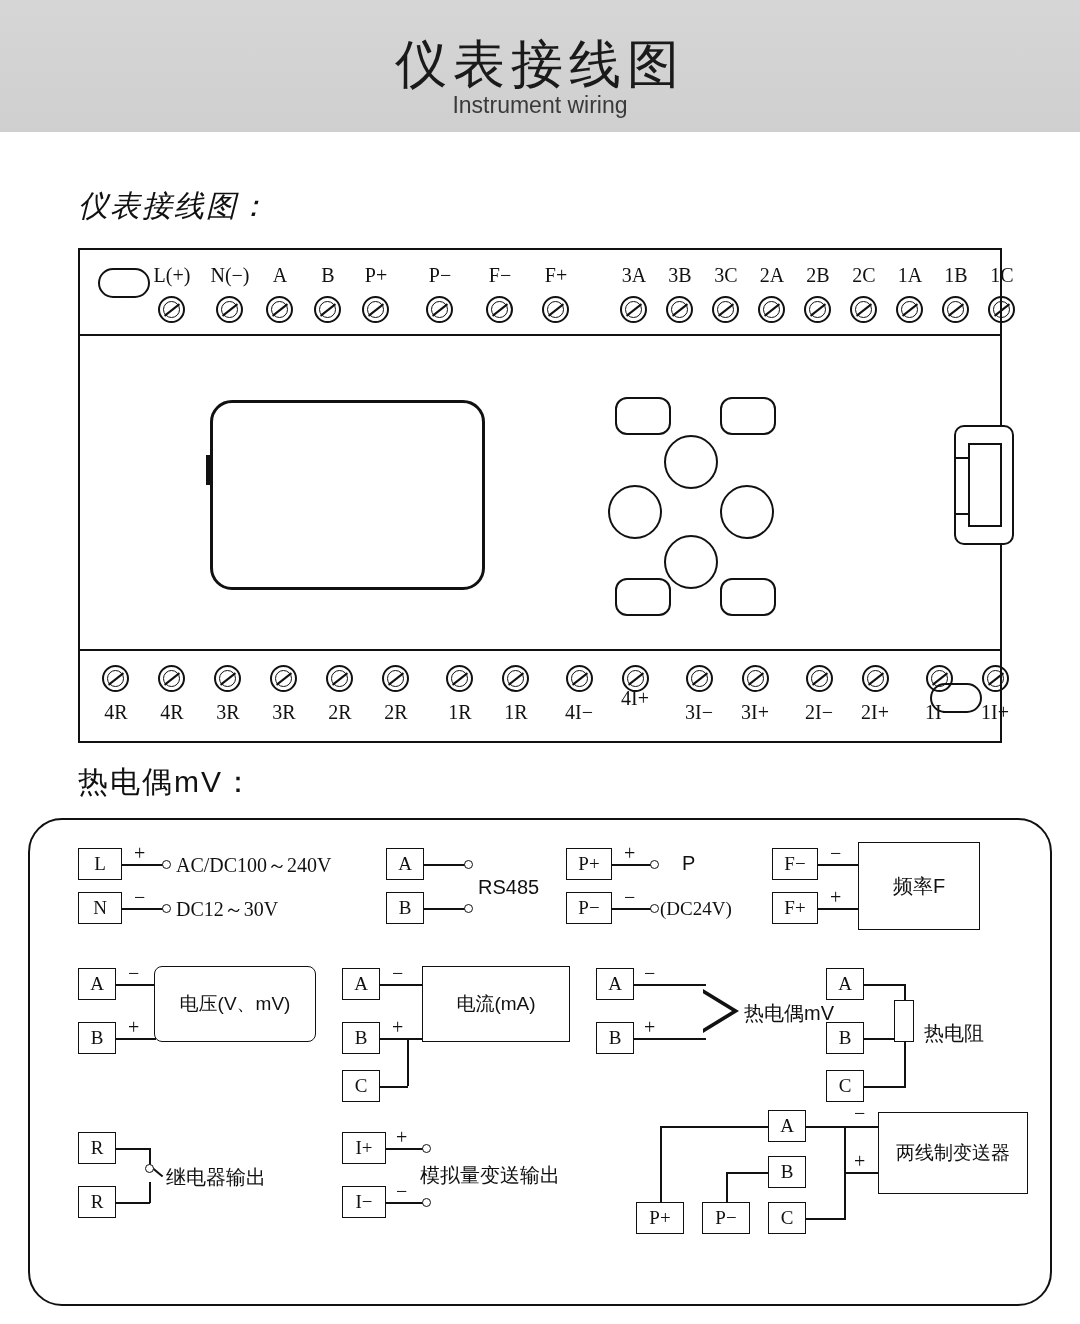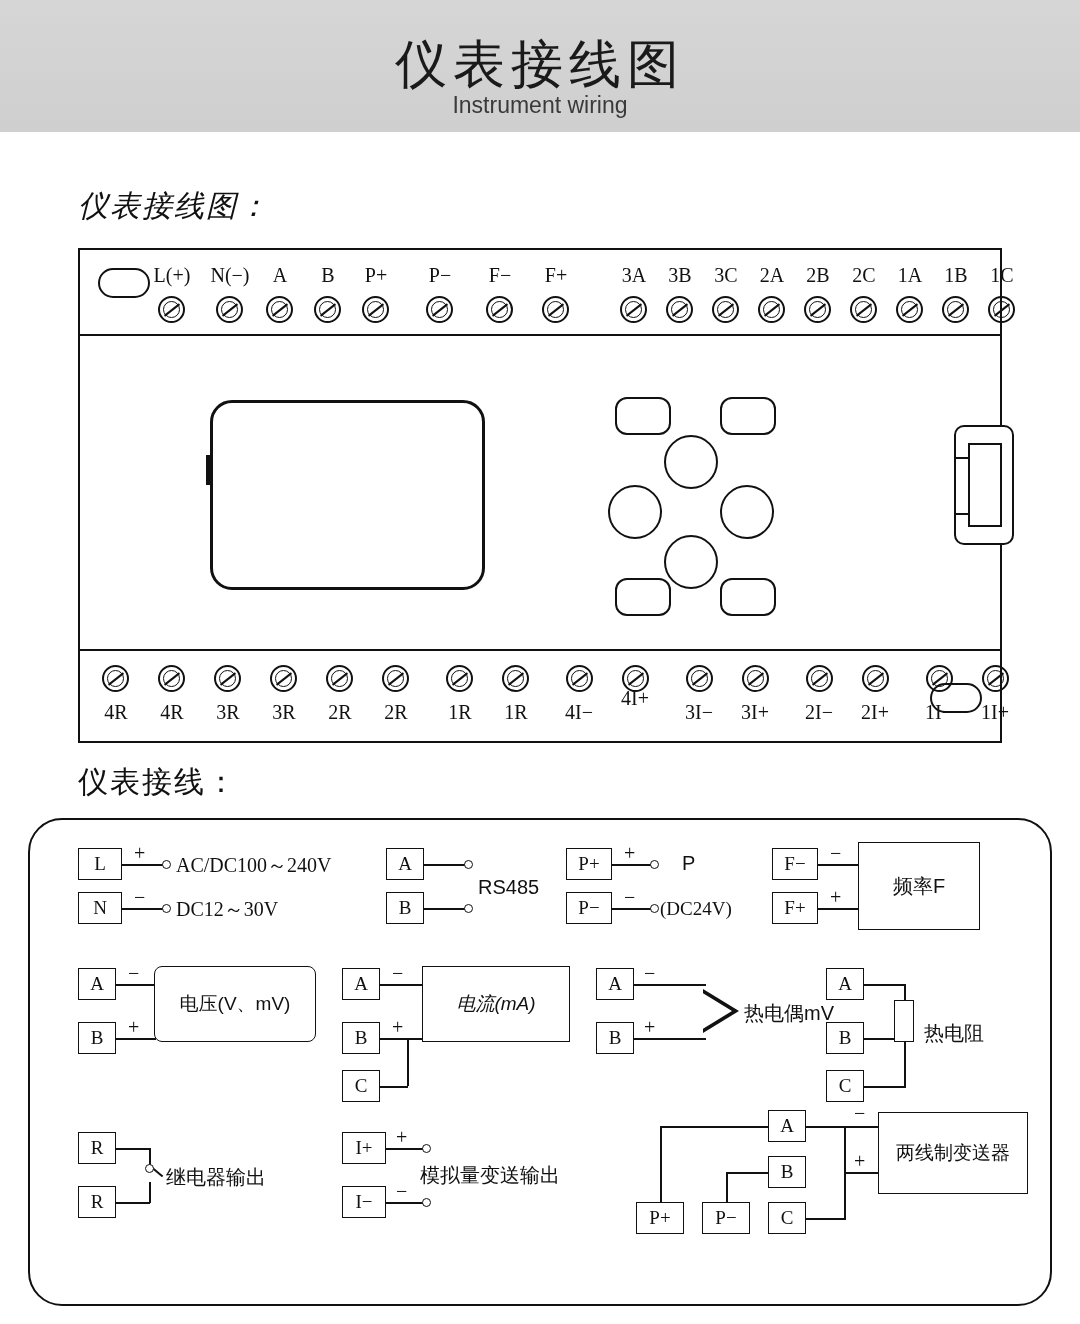--- a/index.html
+++ b/index.html
@@ -294,21 +294,21 @@
     <div class="tlabel" style="left:524px;top:36px;width:62px;">4I+</div>
     <div class="tlabel" style="left:588px;top:50px;width:62px;">3I−</div>
     <div class="tlabel" style="left:644px;top:50px;width:62px;">3I+</div>
     <div class="tlabel" style="left:708px;top:50px;width:62px;">2I−</div>
     <div class="tlabel" style="left:764px;top:50px;width:62px;">2I+</div>
     <div class="tlabel" style="left:828px;top:50px;width:62px;">1I−</div>
     <div class="tlabel" style="left:884px;top:50px;width:62px;font-family:Liberation Serif, serif;">1I+</div>
   </div>
 </div>
 
-<div class="sec-title" style="left:78px;top:762px;">仪表接线：</div>
+<div class="sec-title" style="left:78px;top:762px;">热电偶mV：</div>
 
 <div class="panel">
 
   <div class="tbox" style="left:48px;top:28px;width:44px;height:32px;">L</div>
   <div class="tbox" style="left:48px;top:72px;width:44px;height:32px;">N</div>
   <div class="ln hl" style="left:92px;top:44px;width:42px;"></div>
   <div class="ln hl" style="left:92px;top:88px;width:42px;"></div>
   <div class="dot" style="left:132px;top:40px;"></div>
   <div class="dot" style="left:132px;top:84px;"></div>
   <div class="sgn" style="left:104px;top:22px;">+</div>
@@ -354,21 +354,21 @@
   <div class="tbox" style="left:312px;top:148px;width:38px;height:32px;">A</div>
   <div class="tbox" style="left:312px;top:202px;width:38px;height:32px;">B</div>
   <div class="tbox" style="left:312px;top:250px;width:38px;height:32px;">C</div>
   <div class="ln hl" style="left:350px;top:164px;width:44px;"></div>
   <div class="ln hl" style="left:350px;top:218px;width:28px;"></div>
   <div class="ln hl" style="left:350px;top:266px;width:28px;"></div>
   <div class="ln vl" style="left:377px;top:218px;height:48px;"></div>
   <div class="ln hl" style="left:377px;top:218px;width:18px;"></div>
   <div class="sgn" style="left:362px;top:142px;">−</div>
   <div class="sgn" style="left:362px;top:196px;">+</div>
-  <div class="bbox" style="left:392px;top:146px;width:148px;height:76px;font-size:19px;font-style:italic;">电流(mA)</div>
+  <div class="bbox" style="left:392px;top:146px;width:148px;height:76px;font-size:19px;">电流(mA)</div>
 
   <div class="tbox" style="left:566px;top:148px;width:38px;height:32px;">A</div>
   <div class="tbox" style="left:566px;top:202px;width:38px;height:32px;">B</div>
   <div class="ln hl" style="left:604px;top:164px;width:72px;"></div>
   <div class="ln hl" style="left:604px;top:218px;width:72px;"></div>
   <div class="sgn" style="left:614px;top:142px;">−</div>
   <div class="sgn" style="left:614px;top:196px;">+</div>
   <div class="tri" style="left:673px;top:169px;"></div>
   <div class="tri-in" style="left:671px;top:172px;"></div>
   <div class="txt" style="left:714px;top:180px;">热电偶mV</div>

